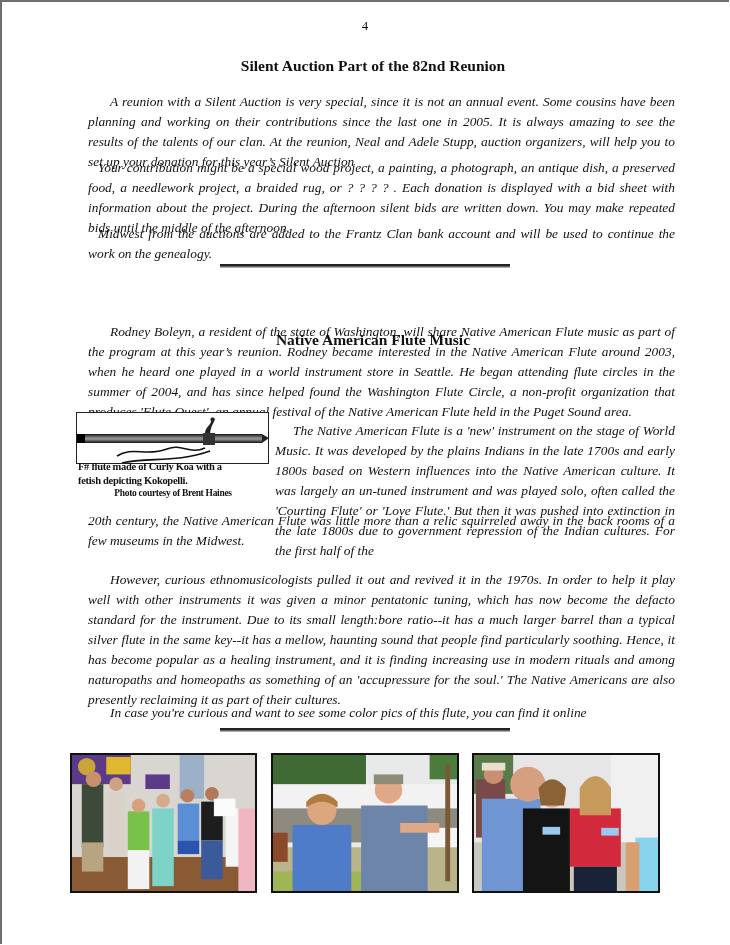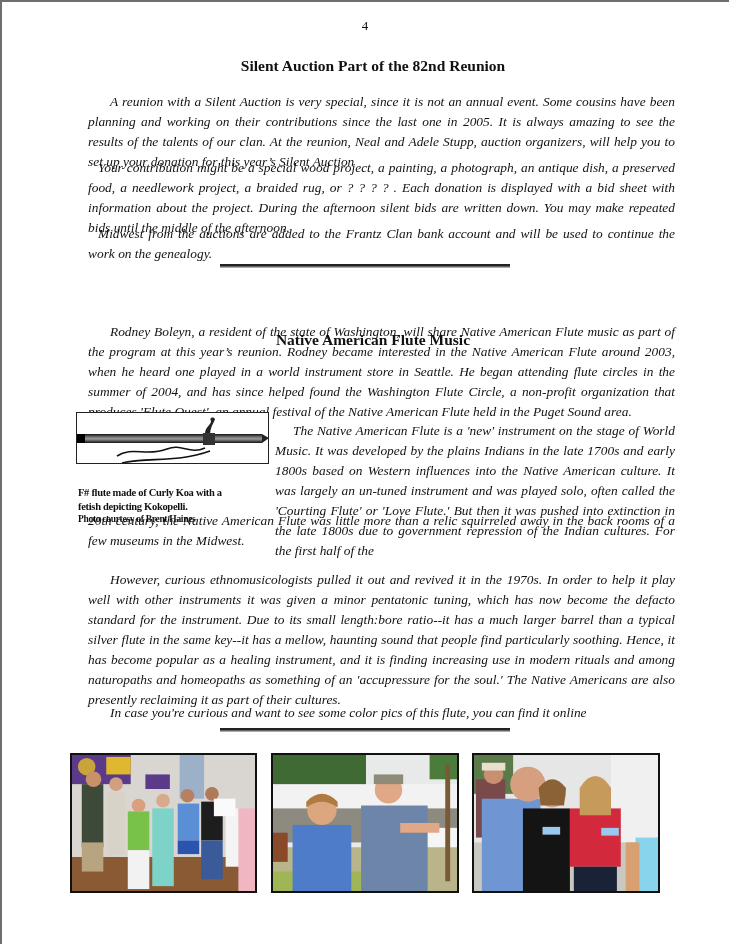--- a/index.html
+++ b/index.html
@@ -34,24 +34,24 @@
     border-top: 2px solid #222; border-bottom: 1px solid #666;
   }
   .separator::after {
     content: ""; position: absolute; left: 0; right: 0; top: 1px; height: 1px; background: #aaa;
   }
   .flute-box {
     position: absolute; left: 76px; top: 412px; width: 193px; height: 52px;
     border: 1.5px solid #222; background: #fff; box-sizing: border-box; overflow: hidden;
   }
   .caption {
-    position: absolute; left: 78px; top: 486px; width: 190px;
+    position: absolute; left: 78px; top: 460px; width: 190px;
     font-size: 10.5px; line-height: 13.5px; font-weight: bold; letter-spacing: -0.3px;
   }
-  .caption .credit { font-size: 9.5px; }
+  .caption .credit { font-size: 9.5px; text-align: center; }
   .photo {
     position: absolute; top: 753px; height: 140px; border: 2px solid #111;
     box-sizing: border-box; overflow: hidden;
   }
   .photo svg { display: block; width: 100%; height: 100%; }
 </style>
 </head>
 <body>
 
 <div class="page"></div>

